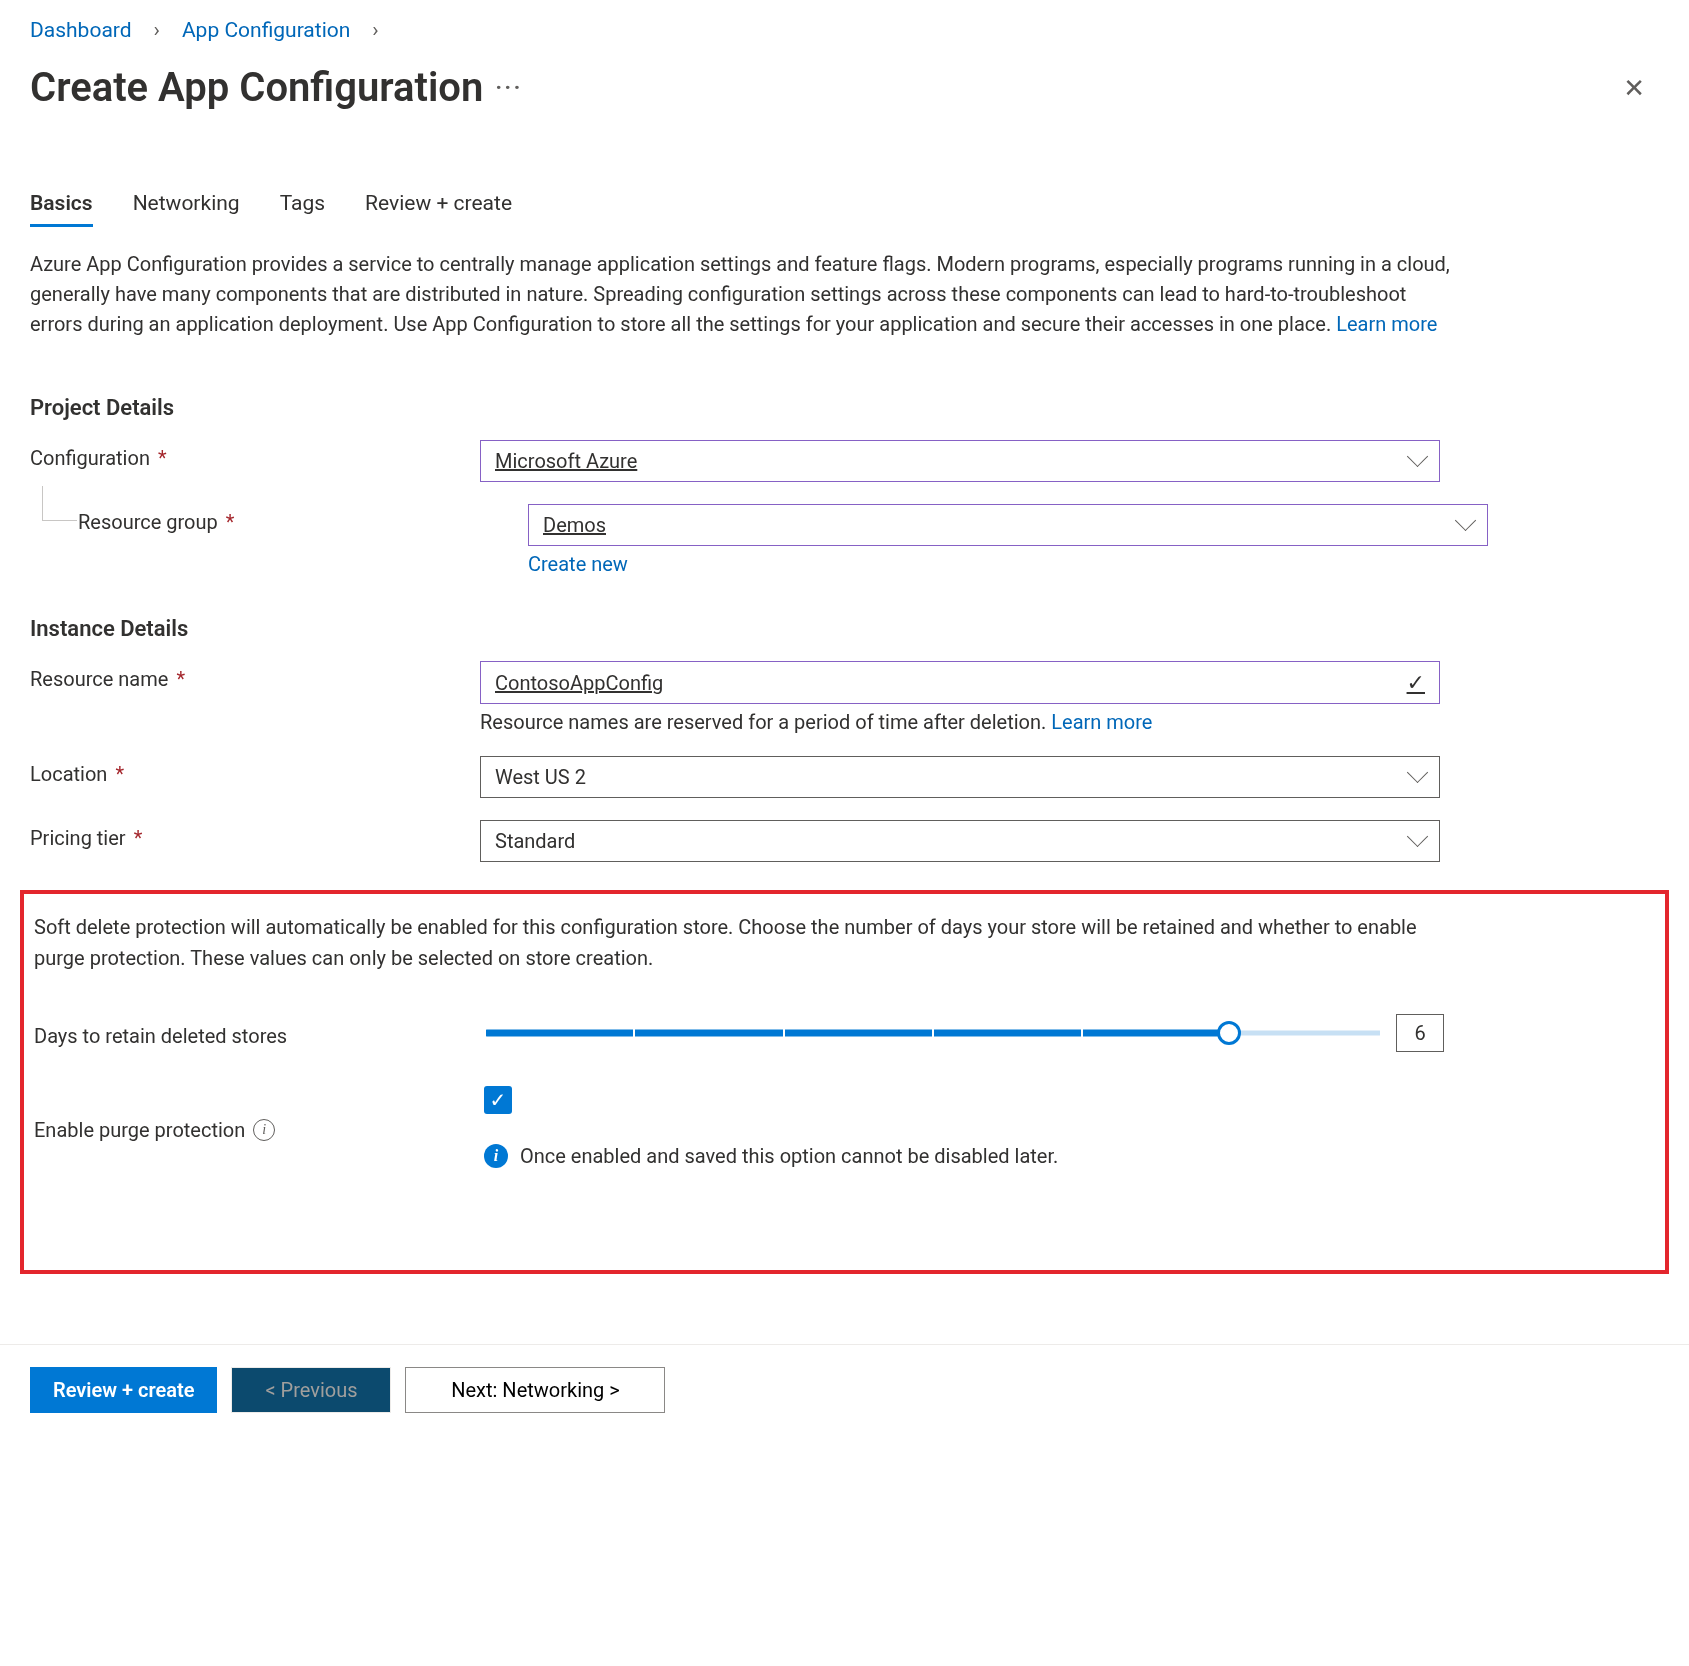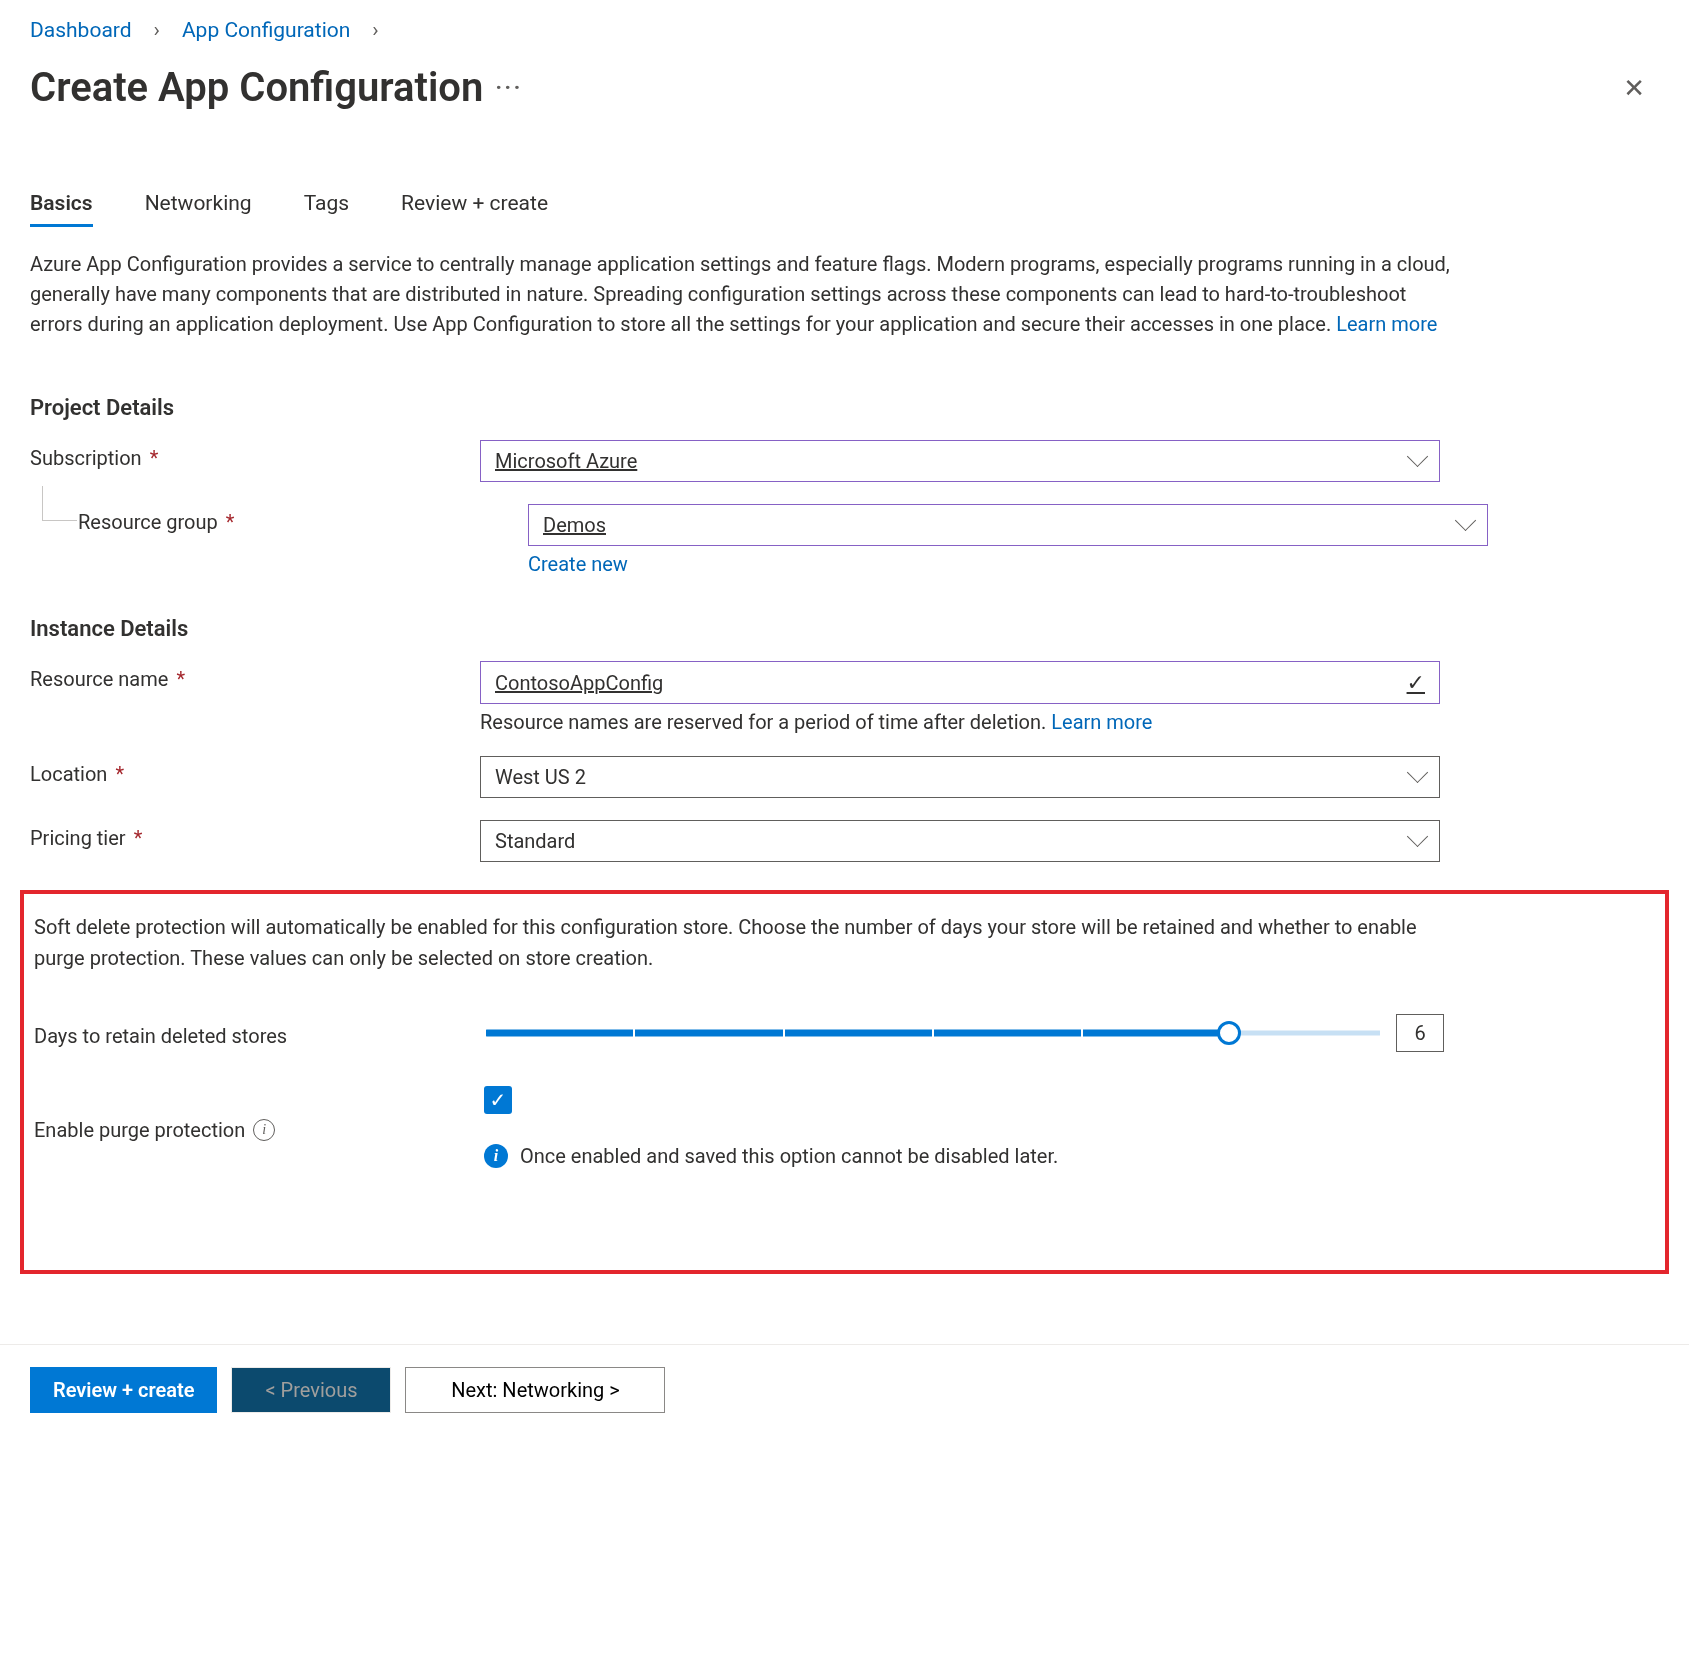--- a/index.html
+++ b/index.html
@@ -30,21 +30,21 @@
     font-weight: 600;
     margin: 0;
     display: flex;
     align-items: center;
     gap: 12px;
   }
   .dots { font-size: 24px; color: #605e5c; letter-spacing: 2px; cursor: pointer; }
   .close-x { font-size: 26px; color: #605e5c; cursor: pointer; padding: 6px 14px; font-weight: 300; }
   .tabs {
     display: flex;
-    gap: 52px;
+    gap: 40px;
     border-bottom: 0px solid transparent;
     margin-bottom: 24px;
   }
   .tab {
     font-size: 21px;
     padding-bottom: 10px;
     color: #323130;
     cursor: pointer;
     position: relative;
   }
@@ -292,21 +292,21 @@
 </div>
 
 <div class="intro">
   <span>Azure App Configuration provides a service to centrally manage application settings and feature flags. Modern programs, especially programs running in a cloud, generally have many components that are distributed in nature. Spreading configuration settings across these components can lead to hard-to-troubleshoot errors during an application deployment. Use App Configuration to store all the settings for your application and secure their accesses in one place. </span><a class="link">Learn more</a>
 </div>
 
 <div class="section-title">Project Details</div>
 
 <div class="field-row">
   <div class="label-col">
-    <span>Subscription</span> 
+    <span>Configuration</span> 
       <span class="req">*</span>
   </div>
   <div class="input-col">
     <div class="dropdown valid">
       <span>Microsoft Azure</span>
       <span class="chev-down"></span>
     </div>
   </div>
 </div>
 

